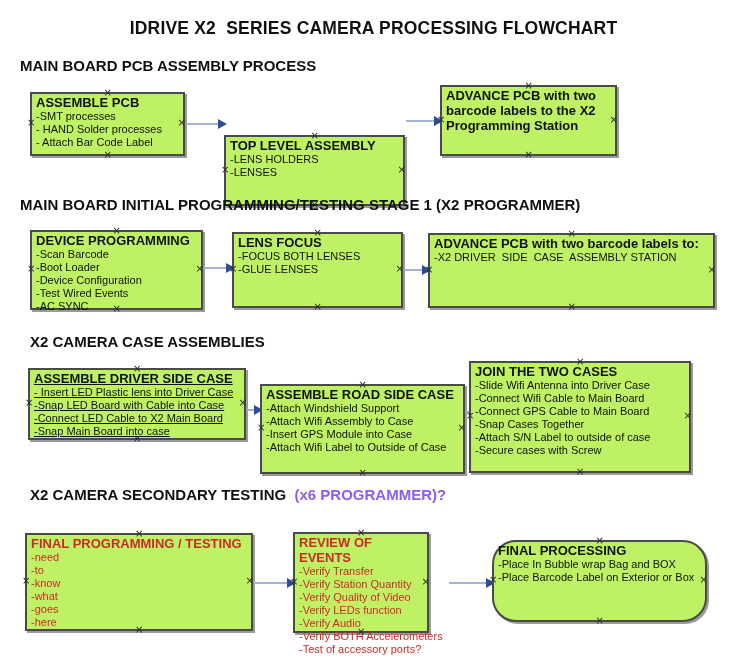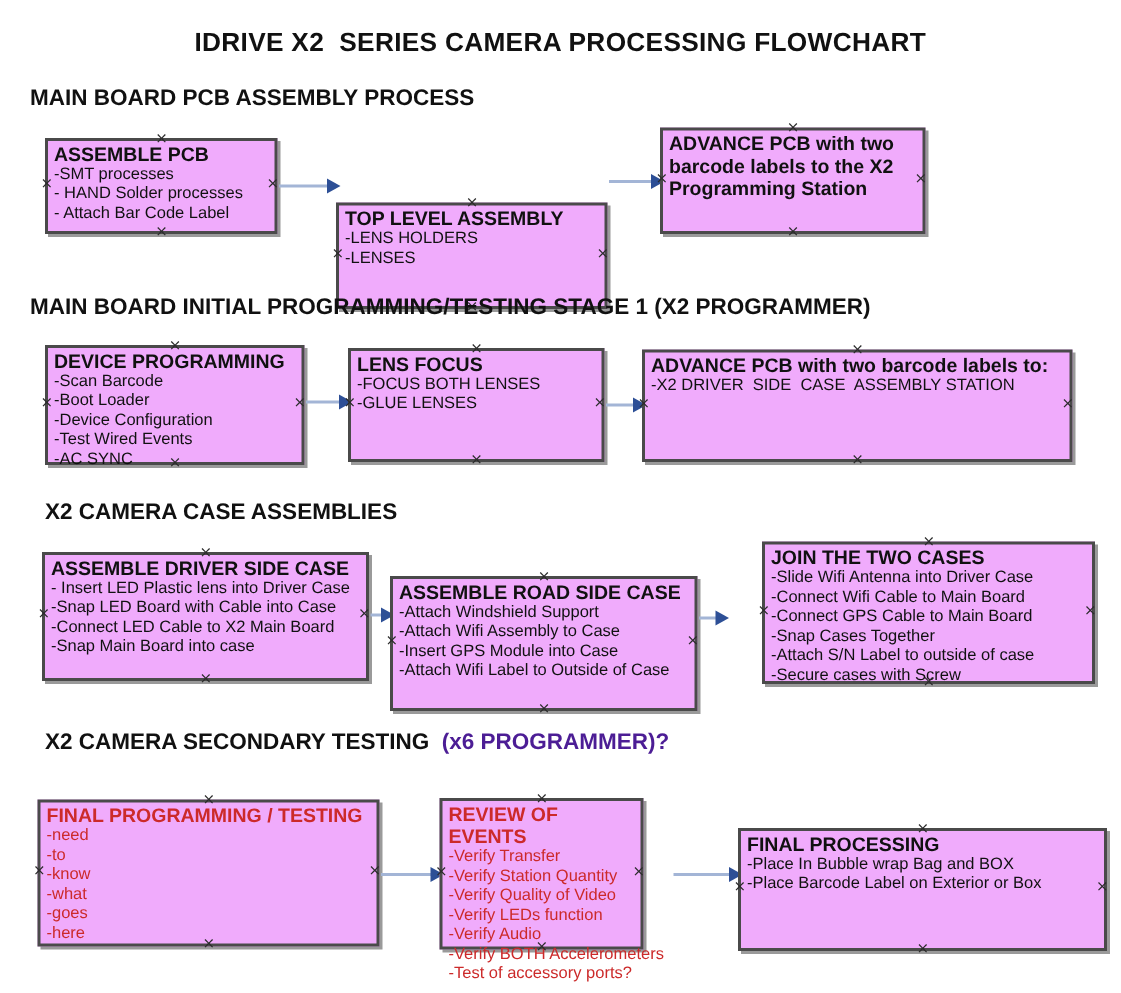--- a/index.html
+++ b/index.html
@@ -7,23 +7,23 @@
     width:747px;height:662px;position:relative;background:#ffffff;
     font-family:"Liberation Sans",sans-serif;color:#111;overflow:hidden;
   }
   .page-title{
     position:absolute;top:18px;left:0;width:747px;text-align:center;
     font-size:17.5px;font-weight:bold;letter-spacing:.2px;white-space:pre;
   }
   .section-heading{
     position:absolute;font-size:15px;font-weight:bold;white-space:pre;
   }
-  .section-heading .red{color:#4c1d95;}
+  .section-heading .red{color:#8b5cf6;}
   .box{
-    position:absolute;box-sizing:border-box;background:#f0abfc;
+    position:absolute;box-sizing:border-box;background:#bef264;
     border:2px solid #4a4a4a;box-shadow:2px 2px 0 #9a9a9a;
     padding:1px 4px 0 4px;overflow:visible;
   }
   .box-title{
     font-size:13px;font-weight:bold;line-height:15px;white-space:normal;
   }
   .box-line{
     font-size:11px;line-height:13px;white-space:pre;
   }
   .box.red .box-title,.box.red .box-line{color:#cc2a2a;}
@@ -121,21 +121,21 @@
       <div class="box-line">-X2 DRIVER  SIDE  CASE  ASSEMBLY STATION</div>
     </div>
 <i class="hx hx-t"></i>
     <i class="hx hx-b"></i>
     <i class="hx hx-l"></i>
     <i class="hx hx-r"></i>
   </div>
 
 <div class="section-heading" style="left:30px;top:333px;"><span>X2 CAMERA CASE ASSEMBLIES</span></div>
 
-<div class="box" style="left:28px;top:368px;width:218px;height:86px;">
+<div class="box" style="left:28px;top:368px;width:218px;height:72px;text-decoration:underline;">
   <div class="box-title">ASSEMBLE DRIVER SIDE CASE</div>
   <div class="box-body">
       <div class="box-line">- Insert LED Plastic lens into Driver Case</div>
       <div class="box-line">-Snap LED Board with Cable into Case</div>
       <div class="box-line">-Connect LED Cable to X2 Main Board</div>
       <div class="box-line">-Snap Main Board into case</div>
     </div>
 <i class="hx hx-t"></i>
     <i class="hx hx-b"></i>
     <i class="hx hx-l"></i>
@@ -149,21 +149,21 @@
       <div class="box-line">-Attach Wifi Assembly to Case</div>
       <div class="box-line">-Insert GPS Module into Case</div>
       <div class="box-line">-Attach Wifi Label to Outside of Case</div>
     </div>
 <i class="hx hx-t"></i>
     <i class="hx hx-b"></i>
     <i class="hx hx-l"></i>
     <i class="hx hx-r"></i>
   </div>
 <div class="connector" style="left:466px;top:411px;width:17px;"></div>
-<div class="box" style="left:508px;top:361px;width:222px;height:95px;">
+<div class="box" style="left:469px;top:361px;width:222px;height:112px;">
   <div class="box-title">JOIN THE TWO CASES</div>
   <div class="box-body">
       <div class="box-line">-Slide Wifi Antenna into Driver Case</div>
       <div class="box-line">-Connect Wifi Cable to Main Board</div>
       <div class="box-line">-Connect GPS Cable to Main Board</div>
       <div class="box-line">-Snap Cases Together</div>
       <div class="box-line">-Attach S/N Label to outside of case</div>
       <div class="box-line">-Secure cases with Screw</div>
     </div>
 <i class="hx hx-t"></i>
@@ -200,21 +200,21 @@
       <div class="box-line">-Verify Audio</div>
       <div class="box-line">-Verify BOTH Accelerometers</div>
       <div class="box-line">-Test of accessory ports?</div>
     </div>
 <i class="hx hx-t"></i>
     <i class="hx hx-b"></i>
     <i class="hx hx-l"></i>
     <i class="hx hx-r"></i>
   </div>
 <div class="connector" style="left:449px;top:582px;width:43px;"></div>
-<div class="box" style="left:492px;top:552px;width:246px;height:82px;">
+<div class="box" style="left:492px;top:540px;width:215px;height:82px;border-radius:24px;">
   <div class="box-title">FINAL PROCESSING</div>
   <div class="box-body">
       <div class="box-line">-Place In Bubble wrap Bag and BOX</div>
       <div class="box-line">-Place Barcode Label on Exterior or Box</div>
     </div>
 <i class="hx hx-t"></i>
     <i class="hx hx-b"></i>
     <i class="hx hx-l"></i>
     <i class="hx hx-r"></i>
   </div>

